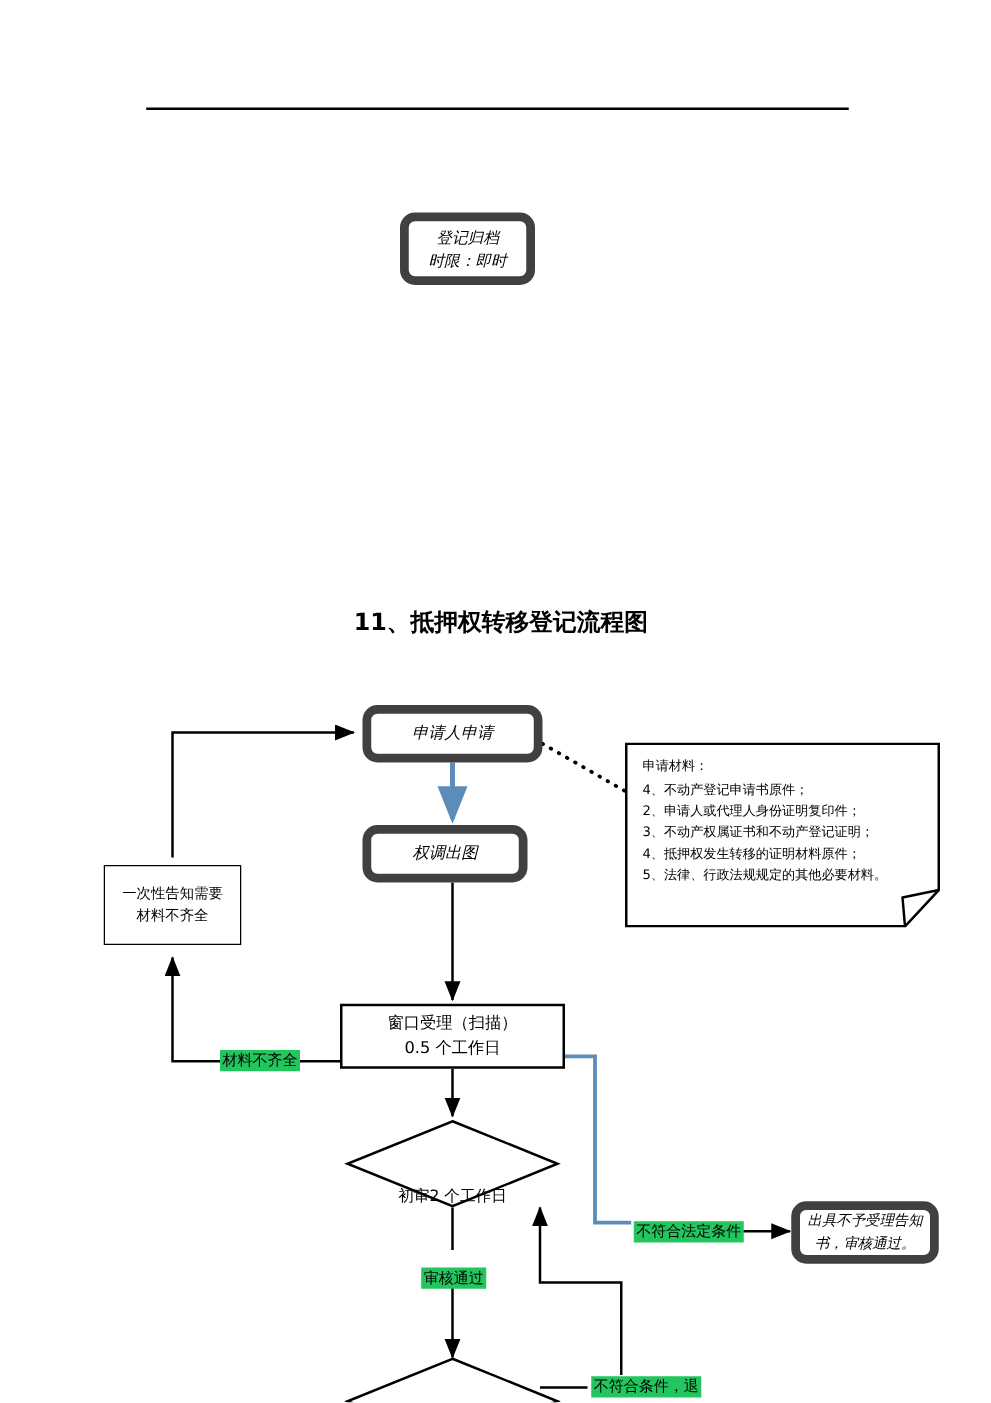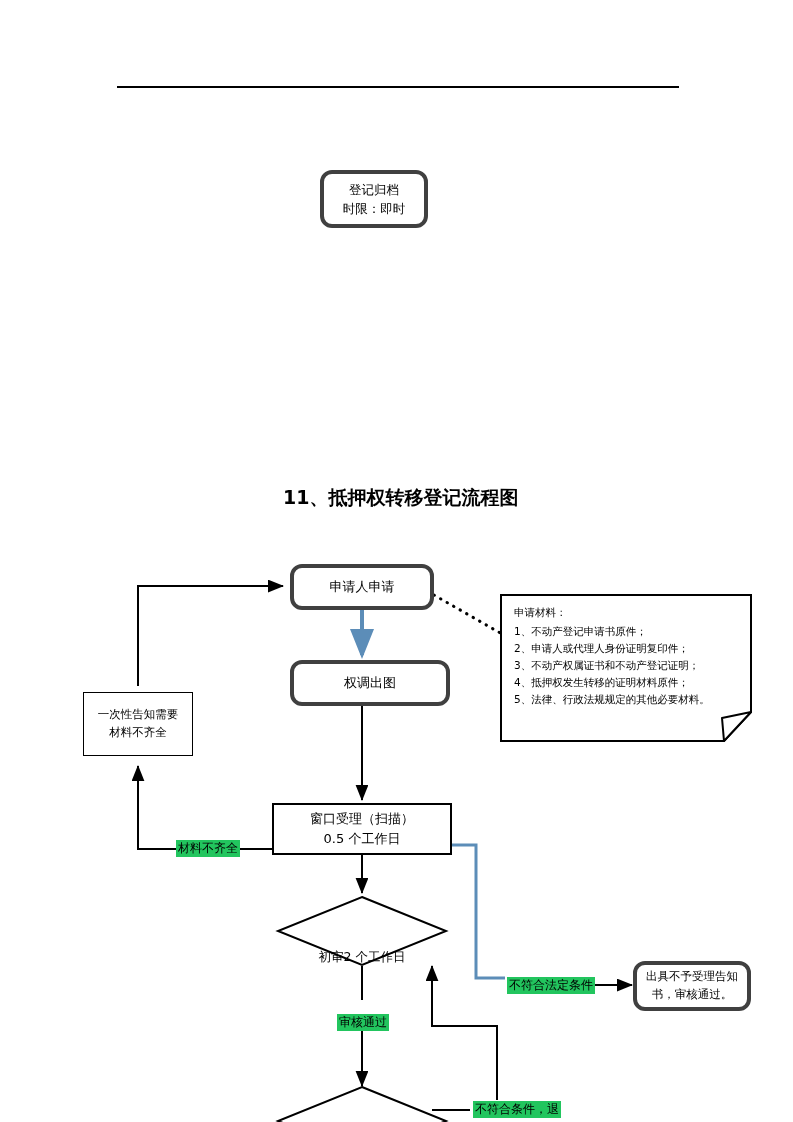--- a/index.html
+++ b/index.html
@@ -36,22 +36,23 @@
     align-items: center;
     justify-content: center;
     text-align: center;
     background: #ffffff;
     color: #000;
     line-height: 1.55;
     white-space: nowrap;
   }
   .node .ln { display: block; }
   .rounded {
-    border: 4px solid #404040;
+    border: 7px solid #404040;
     border-radius: 12px;
+    font-style: italic;
   }
   .rect {
     border: 2px solid #000;
   }
   .thin { border-width: 1.5px; }
 
   
   .diamond-wrap {
     position: absolute;
   }
@@ -150,21 +151,21 @@
 
     <polyline points="497,1100 497,1026 432,1026 432,966" fill="none" stroke="#000000" stroke-width="2" marker-end="url(#arrowBlack)"></polyline>
 
     <line x1="432" y1="1110" x2="470" y2="1110" stroke="#000000" stroke-width="2"></line>
   </svg>
 
   <div class="node rounded" style="left:290px; top:564px; width:144px; height:46px; font-size:13px;">
     <span class="ln cn">申请人申请</span>
   </div>
 
-  <div class="node rounded" style="left:290px; top:660px; width:160px; height:46px; font-size:13px;">
+  <div class="node rounded" style="left:290px; top:660px; width:132px; height:46px; font-size:13px;">
     <span class="ln cn">权调出图</span>
   </div>
 
   <div class="node rect thin" style="left:83px; top:692px; width:110px; height:64px; font-size:11.5px;">
     <span class="ln cn">一次性告知需要</span>
     <span class="ln cn">材料不齐全</span>
   </div>
 
   <div class="node rect" style="left:272px; top:803px; width:180px; height:52px; font-size:13px;">
     <span class="ln cn">窗口受理（扫描）</span>
@@ -203,21 +204,21 @@
 
   <div class="edge-label cn" style="left:473px; top:1101px; font-size:12px;">不符合条件，退</div>
 
   <div class="note" style="left:500px; top:594px; width:278px; height:148px;">
     <svg width="252" height="148" viewBox="0 0 252 148" xmlns="http://www.w3.org/2000/svg">
       <path d="M1,1 L251,1 L251,118 L224,147 L1,147 Z" fill="#ffffff" stroke="#000000" stroke-width="2"></path>
       <path d="M251,118 L222,124 L224,147 Z" fill="#ffffff" stroke="#000000" stroke-width="2" stroke-linejoin="round"></path>
     </svg>
     <div class="note-body">
       <div class="note-title cn" style="font-size:10.5px;">申请材料：</div>
-      <div class="note-item cn" style="font-size:10.5px;">1、不动产登记申请书原件；</div>
+      <div class="note-item cn" style="font-size:10.5px;">4、不动产登记申请书原件；</div>
       <div class="note-item cn" style="font-size:10.5px;">2、申请人或代理人身份证明复印件；</div>
       <div class="note-item cn" style="font-size:10.5px;">3、不动产权属证书和不动产登记证明；</div>
       <div class="note-item cn" style="font-size:10.5px;">4、抵押权发生转移的证明材料原件；</div>
       <div class="note-item cn" style="font-size:10.5px;">5、法律、行政法规规定的其他必要材料。</div>
     </div>
   </div>
 
 </div>
 
 </body></html>

